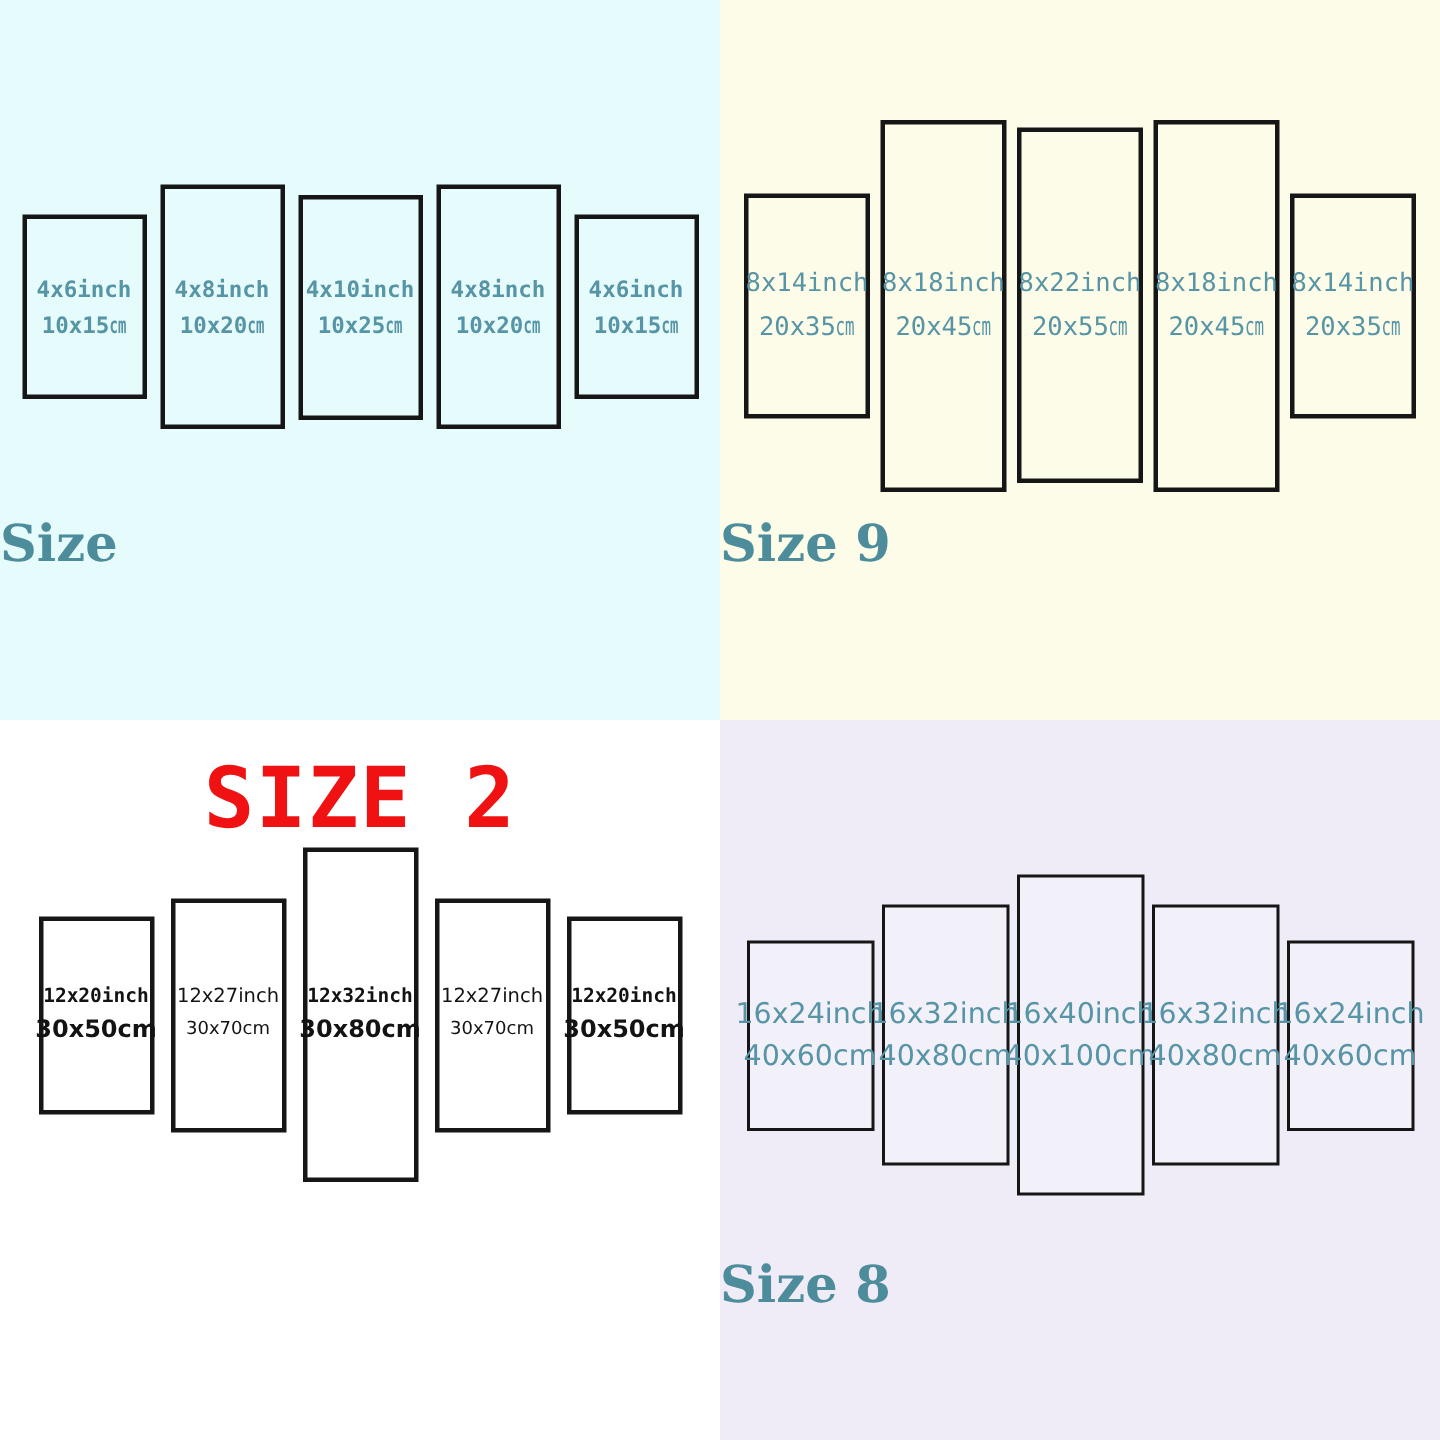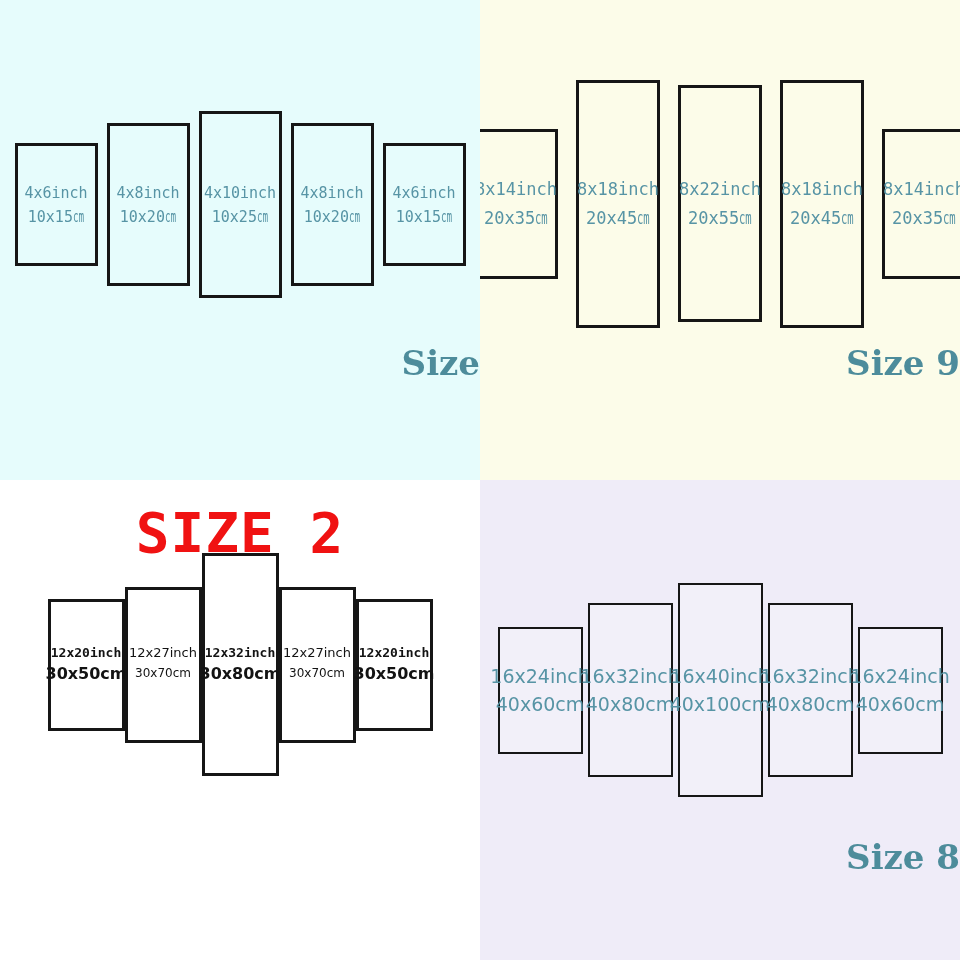--- a/index.html
+++ b/index.html
@@ -31,39 +31,39 @@
     justify-content:center;align-items:center;
     flex:0 0 auto;
   }
   .line{white-space:nowrap;text-align:center}
 
   
   .q-size .panels{top:102px;height:205px;gap:9px}
   .q-size .panel{width:83px}
   .q-size .p1,.q-size .p5{height:123px}
   .q-size .p2,.q-size .p4{height:163px}
-  .q-size .p3{height:187px}
+  .q-size .p3{height:150px}
   .q-size .line{
     font-family:"DejaVu Sans Mono",monospace;
-    font-size:15px;line-height:24px;color:var(--panel-text-teal);
-  }
-
-  
-  .q-size1 .panels{top:85px;height:237px;gap:18px}
+    font-size:15px;line-height:24px;color:var(--panel-text-teal);font-weight:bold;
+  }
+
+  
+  .q-size1 .panels{top:85px;height:237px;gap:7px}
   .q-size1 .panel{width:84px}
   .q-size1 .p1,.q-size1 .p5{height:150px}
   .q-size1 .p2,.q-size1 .p4{height:248px}
   .q-size1 .p3{height:237px}
   .q-size1 .line{
     font-family:"DejaVu Sans Mono",monospace;
     font-size:17px;line-height:29px;color:var(--panel-text-teal);
   }
 
   
-  .q-size2 .panels{top:93px;height:183px;}
+  .q-size2 .panels{top:105px;height:183px;gap:11px}
   .q-size2 .panel{width:77px}
   .q-size2 .p1,.q-size2 .p5{height:132px}
   .q-size2 .p2,.q-size2 .p4{height:156px}
   .q-size2 .p3{height:223px}
   .q-size2 .line{color:var(--size2-text)}
   .q-size2 .inch{font-size:13px;line-height:18px}
   .q-size2 .cm{font-size:12px;line-height:23px}
   .q-size2 .panel:nth-child(odd) .inch{
     font-family:"DejaVu Sans Mono",monospace;font-weight:bold;font-size:13px;
   }
@@ -74,22 +74,22 @@
   .q-size3 .panel{width:85px;border-width:2px;background:var(--size3-panel-fill)}
   .q-size3 .p1,.q-size3 .p5{height:127px}
   .q-size3 .p2,.q-size3 .p4{height:174px}
   .q-size3 .p3{height:214px}
   .q-size3 .line{
     font-size:19px;line-height:28px;color:var(--panel-text-teal);
   }
 
   
   .section-label{
-    position:absolute;left:0;right:0;margin:0;
-    text-align:right;
+    position:absolute;left:0;right:13px;margin:0;
+    text-align:left;
     font-family:"DejaVu Serif",serif;font-weight:bold;
     font-size:34px;line-height:38px;
     color:var(--label-teal);
   }
   .q-size  .section-label{top:344px}
   .q-size1 .section-label{top:344px}
   .q-size3 .section-label{top:358px}
 
   .size2-title{
     position:absolute;left:0;right:0;top:28px;margin:0;

